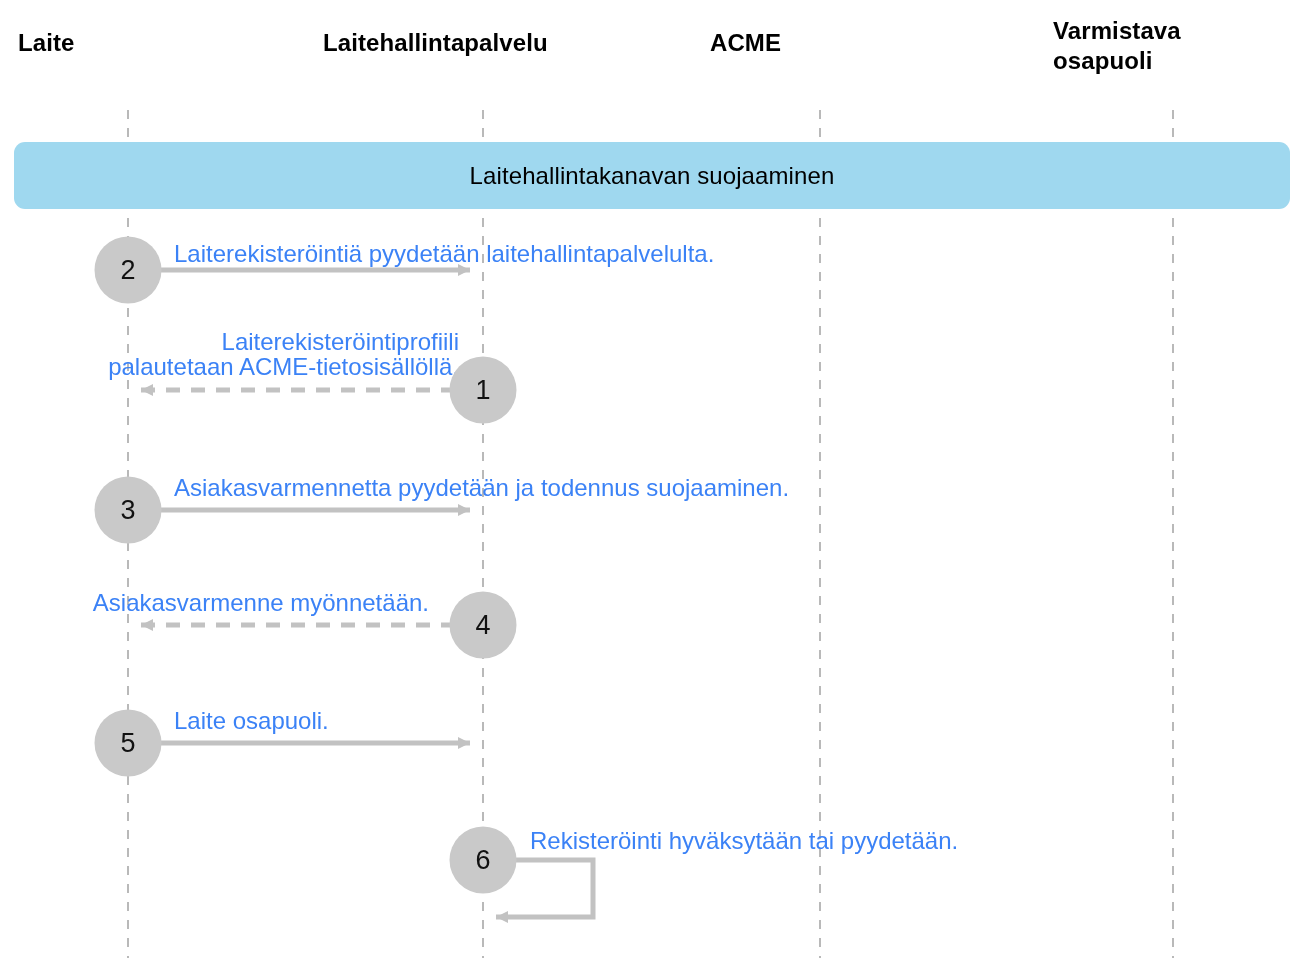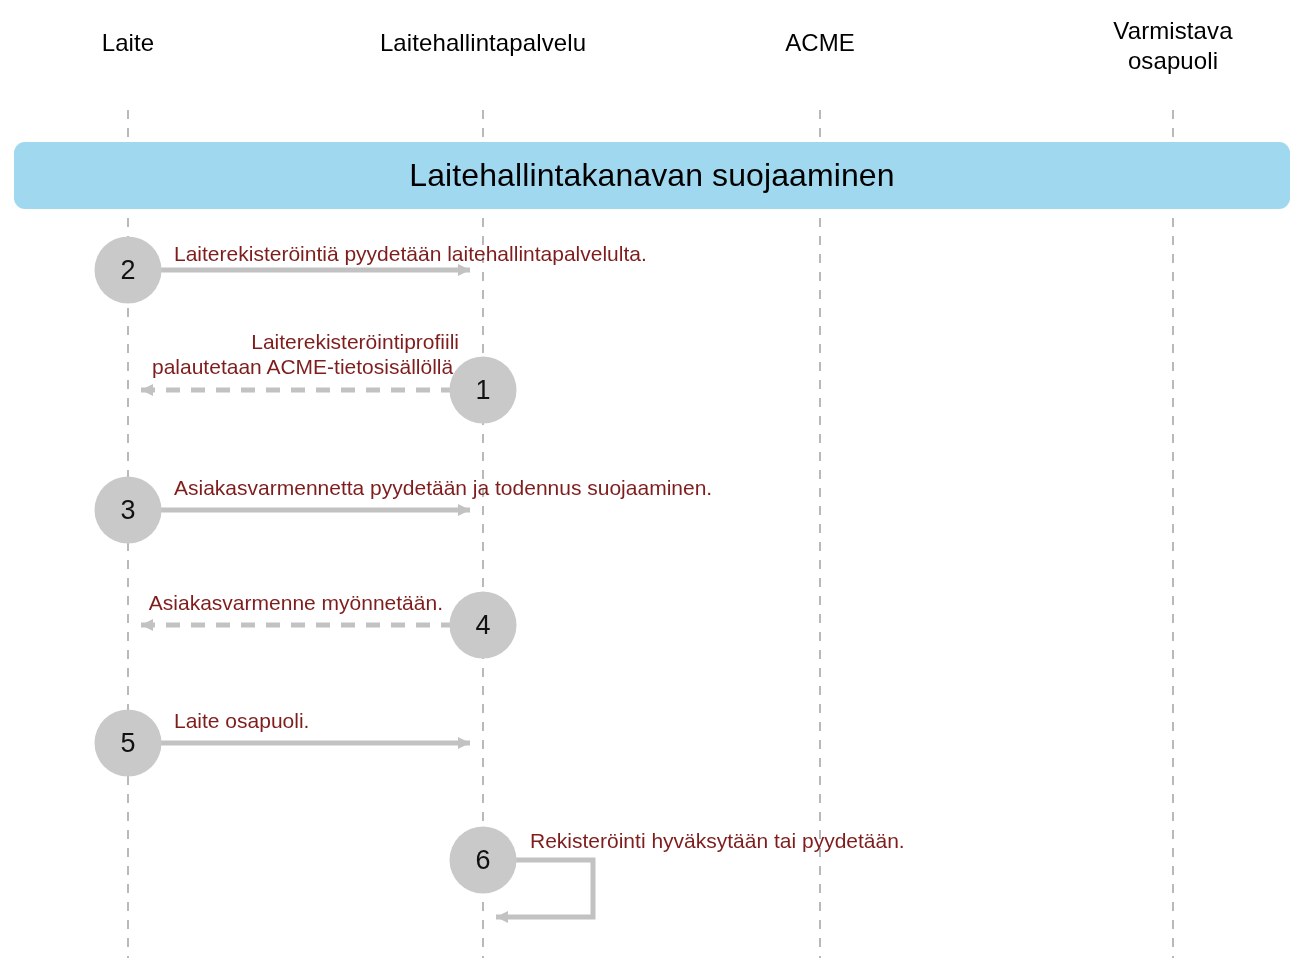--- a/index.html
+++ b/index.html
@@ -23,65 +23,65 @@
     position: absolute;
     left: 0;
     top: 0;
     width: 1303px;
     height: 963px;
   }
   
   .participant {
     position: absolute;
     transform: translateX(-50%);
-    text-align: center;
     font-size: 24px;
     line-height: 30px;
     color: #000000;
     white-space: pre-line;
     letter-spacing: 0.1px;
+    font-weight: bold;
   }
   
   .banner {
     position: absolute;
     left: 14px;
     top: 142px;
     width: 1276px;
     height: 67px;
     border-radius: 11px;
     background: #9fd8ef;
     display: flex;
     align-items: center;
     justify-content: center;
   }
   .banner-label {
-    font-size: 32px;
+    font-size: 24px;
     color: #000000;
     letter-spacing: 0.1px;
   }
   
   .step {
     position: absolute;
     width: 67px;
     height: 67px;
     border-radius: 50%;
     background: #c9c9c9;
     display: flex;
     align-items: center;
     justify-content: center;
     font-size: 27px;
     color: #111111;
     transform: translate(-50%, -50%);
   }
   
   .msg-label {
     position: absolute;
-    font-size: 21px;
+    font-size: 24px;
     line-height: 25px;
-    color: #7f1d1d;
+    color: #3b82f6;
     white-space: pre-line;
   }
   .msg-label.left {
     transform: translateX(0);
     text-align: left;
   }
   .msg-label.right {
     transform: translateX(-100%);
     text-align: right;
   }
@@ -128,21 +128,21 @@
 osapuoli</div>
 
   <div class="banner">
     <span class="banner-label">Laitehallintakanavan suojaaminen</span>
   </div>
 
   <div class="msg-label left" style="left:174px; top:241px;">Laiterekisteröintiä pyydetään laitehallintapalvelulta.</div>
   <div class="msg-label right" style="left:443px; top:329px;margin-left:16px;">Laiterekisteröintiprofiili
 palautetaan ACME-tietosisällöllä.</div>
   <div class="msg-label left" style="left:174px; top:475px;">Asiakasvarmennetta pyydetään ja todennus suojaaminen.</div>
-  <div class="msg-label right" style="left:443px; top:590px;text-align:right;">Asiakasvarmenne myönnetään.</div>
+  <div class="msg-label right" style="left:429px; top:590px;text-align:right;">Asiakasvarmenne myönnetään.</div>
   <div class="msg-label left" style="left:174px; top:708px;">Laite osapuoli.</div>
   <div class="msg-label left" style="left:530px; top:828px;">Rekisteröinti hyväksytään tai pyydetään.</div>
 
   <div class="step" style="left:128px; top:270px;">2</div>
   <div class="step" style="left:483px; top:390px;">1</div>
   <div class="step" style="left:128px; top:510px;">3</div>
   <div class="step" style="left:483px; top:625px;">4</div>
   <div class="step" style="left:128px; top:743px;">5</div>
   <div class="step" style="left:483px; top:860px;">6</div>
 

